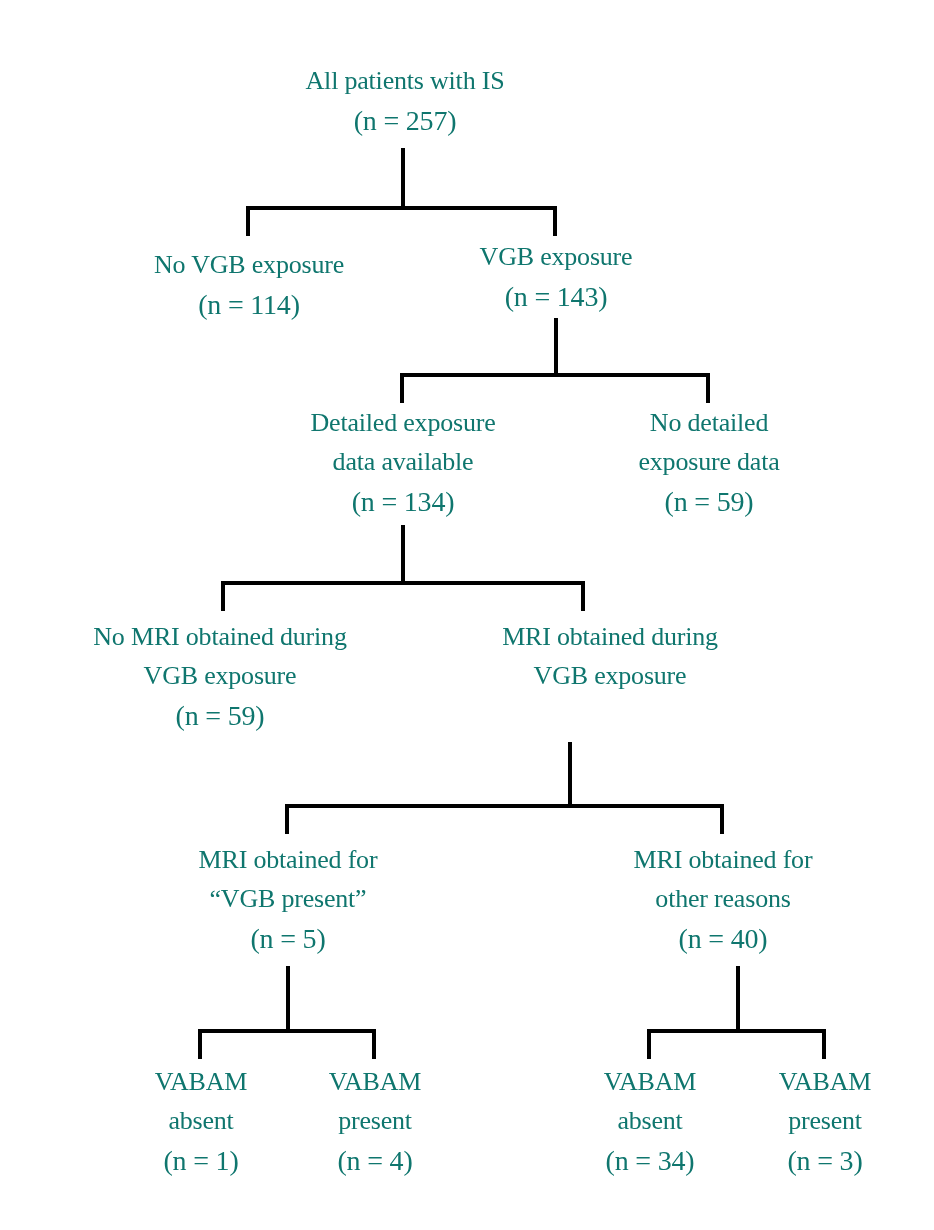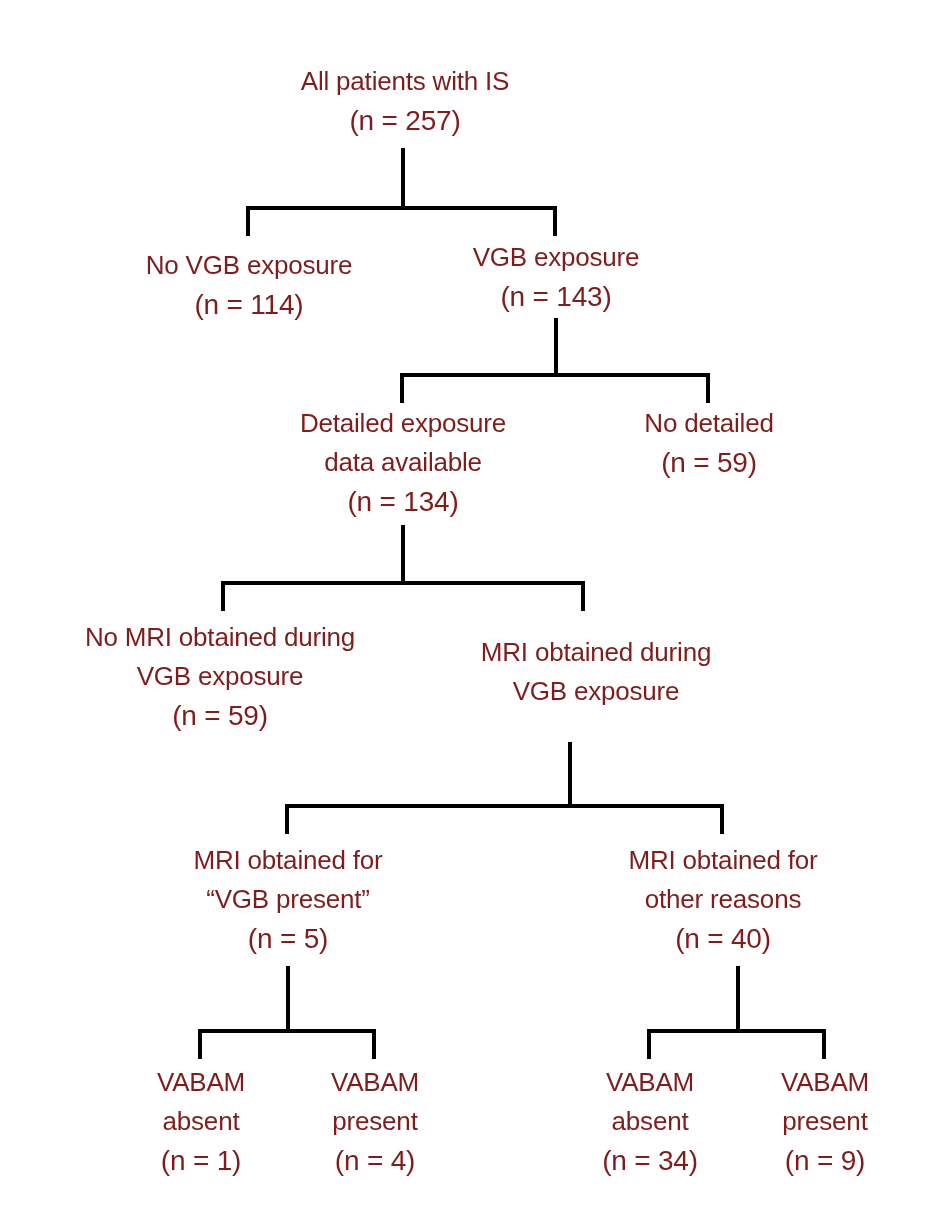--- a/index.html
+++ b/index.html
@@ -5,22 +5,22 @@
   html, body {
     margin: 0;
     padding: 0;
     background: #ffffff;
   }
   #canvas {
     position: relative;
     width: 934px;
     height: 1230px;
     background: #ffffff;
-    font-family: Liberation Sans, sans-serif;
-    color: #7f1d1d;
+    font-family: Liberation Serif, serif;
+    color: #0f766e;
     overflow: hidden;
   }
   .node {
     position: absolute;
     text-align: center;
     line-height: 1.0;
     white-space: nowrap;
     transform: translateX(-50%);
   }
   .node .ln {
@@ -89,37 +89,38 @@
   </div>
 
   <div class="node" style="left:403px; top:410px;text-align:center;">
     <span class="ln">Detailed exposure</span>
     <span class="ln">data available</span>
     <span class="ln count">(n = 134)</span>
   </div>
 
   <div class="node" style="left:709px; top:410px;">
     <span class="ln">No detailed</span>
+    <span class="ln">exposure data</span>
     <span class="ln count">(n = 59)</span>
   </div>
 
   <div class="conn">
     <div class="vline" style="left:403px; top:525px; height:60px;"></div>
     <div class="hline" style="left:221px; width:363px; top:581px;"></div>
     <div class="vline" style="left:223px; top:581px; height:30px;"></div>
     <div class="vline" style="left:583px; top:581px; height:30px;"></div>
   </div>
 
   <div class="node" style="left:220px; top:624px;">
     <span class="ln">No MRI obtained during</span>
     <span class="ln">VGB exposure</span>
     <span class="ln count">(n = 59)</span>
   </div>
 
-  <div class="node" style="left:596px; top:624px;margin-top:15px;">
+  <div class="node" style="left:610px; top:624px;">
     <span class="ln">MRI obtained during</span>
     <span class="ln">VGB exposure</span>
   </div>
 
   <div class="conn">
     <div class="vline" style="left:570px; top:742px; height:64px;"></div>
     <div class="hline" style="left:285px; width:439px; top:804px;"></div>
     <div class="vline" style="left:287px; top:804px; height:30px;"></div>
     <div class="vline" style="left:722px; top:804px; height:30px;"></div>
   </div>
@@ -164,16 +165,16 @@
 
   <div class="node" style="left:650px; top:1069px;">
     <span class="ln">VABAM</span>
     <span class="ln">absent</span>
     <span class="ln count">(n = 34)</span>
   </div>
 
   <div class="node" style="left:825px; top:1069px;">
     <span class="ln">VABAM</span>
     <span class="ln">present</span>
-    <span class="ln count">(n = 9)</span>
+    <span class="ln count">(n = 3)</span>
   </div>
 
 </div>
 
 </body></html>

